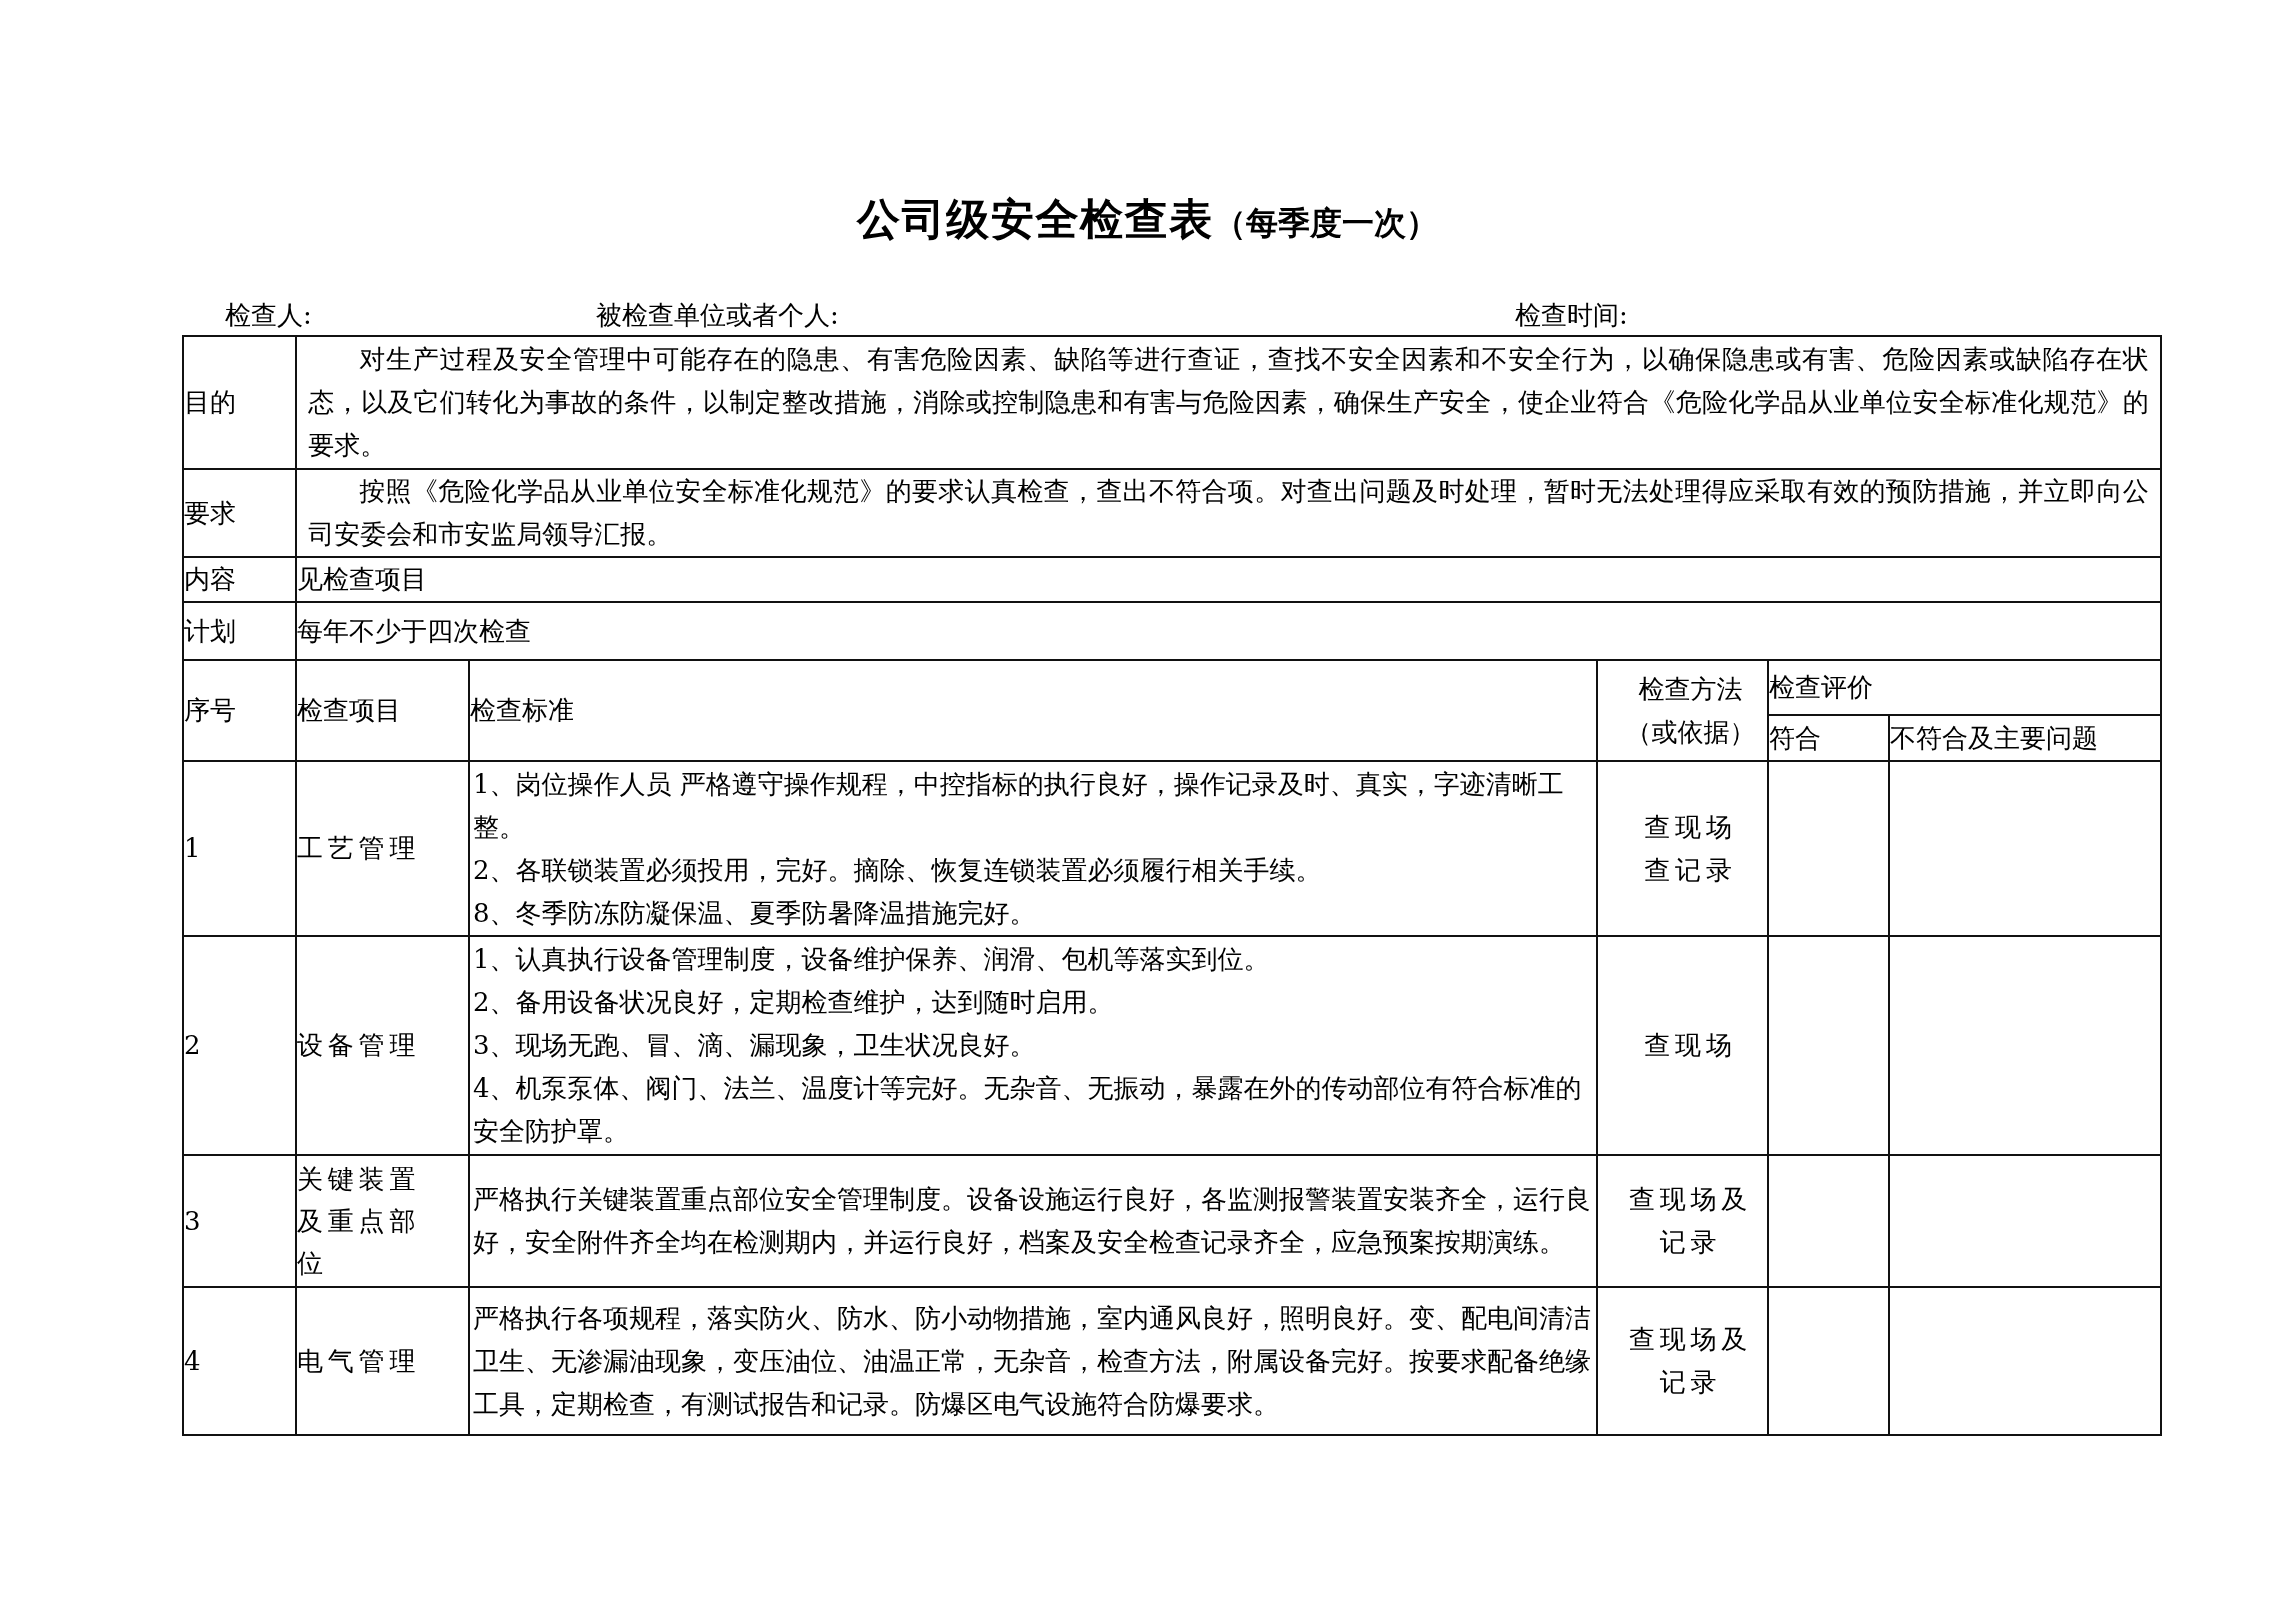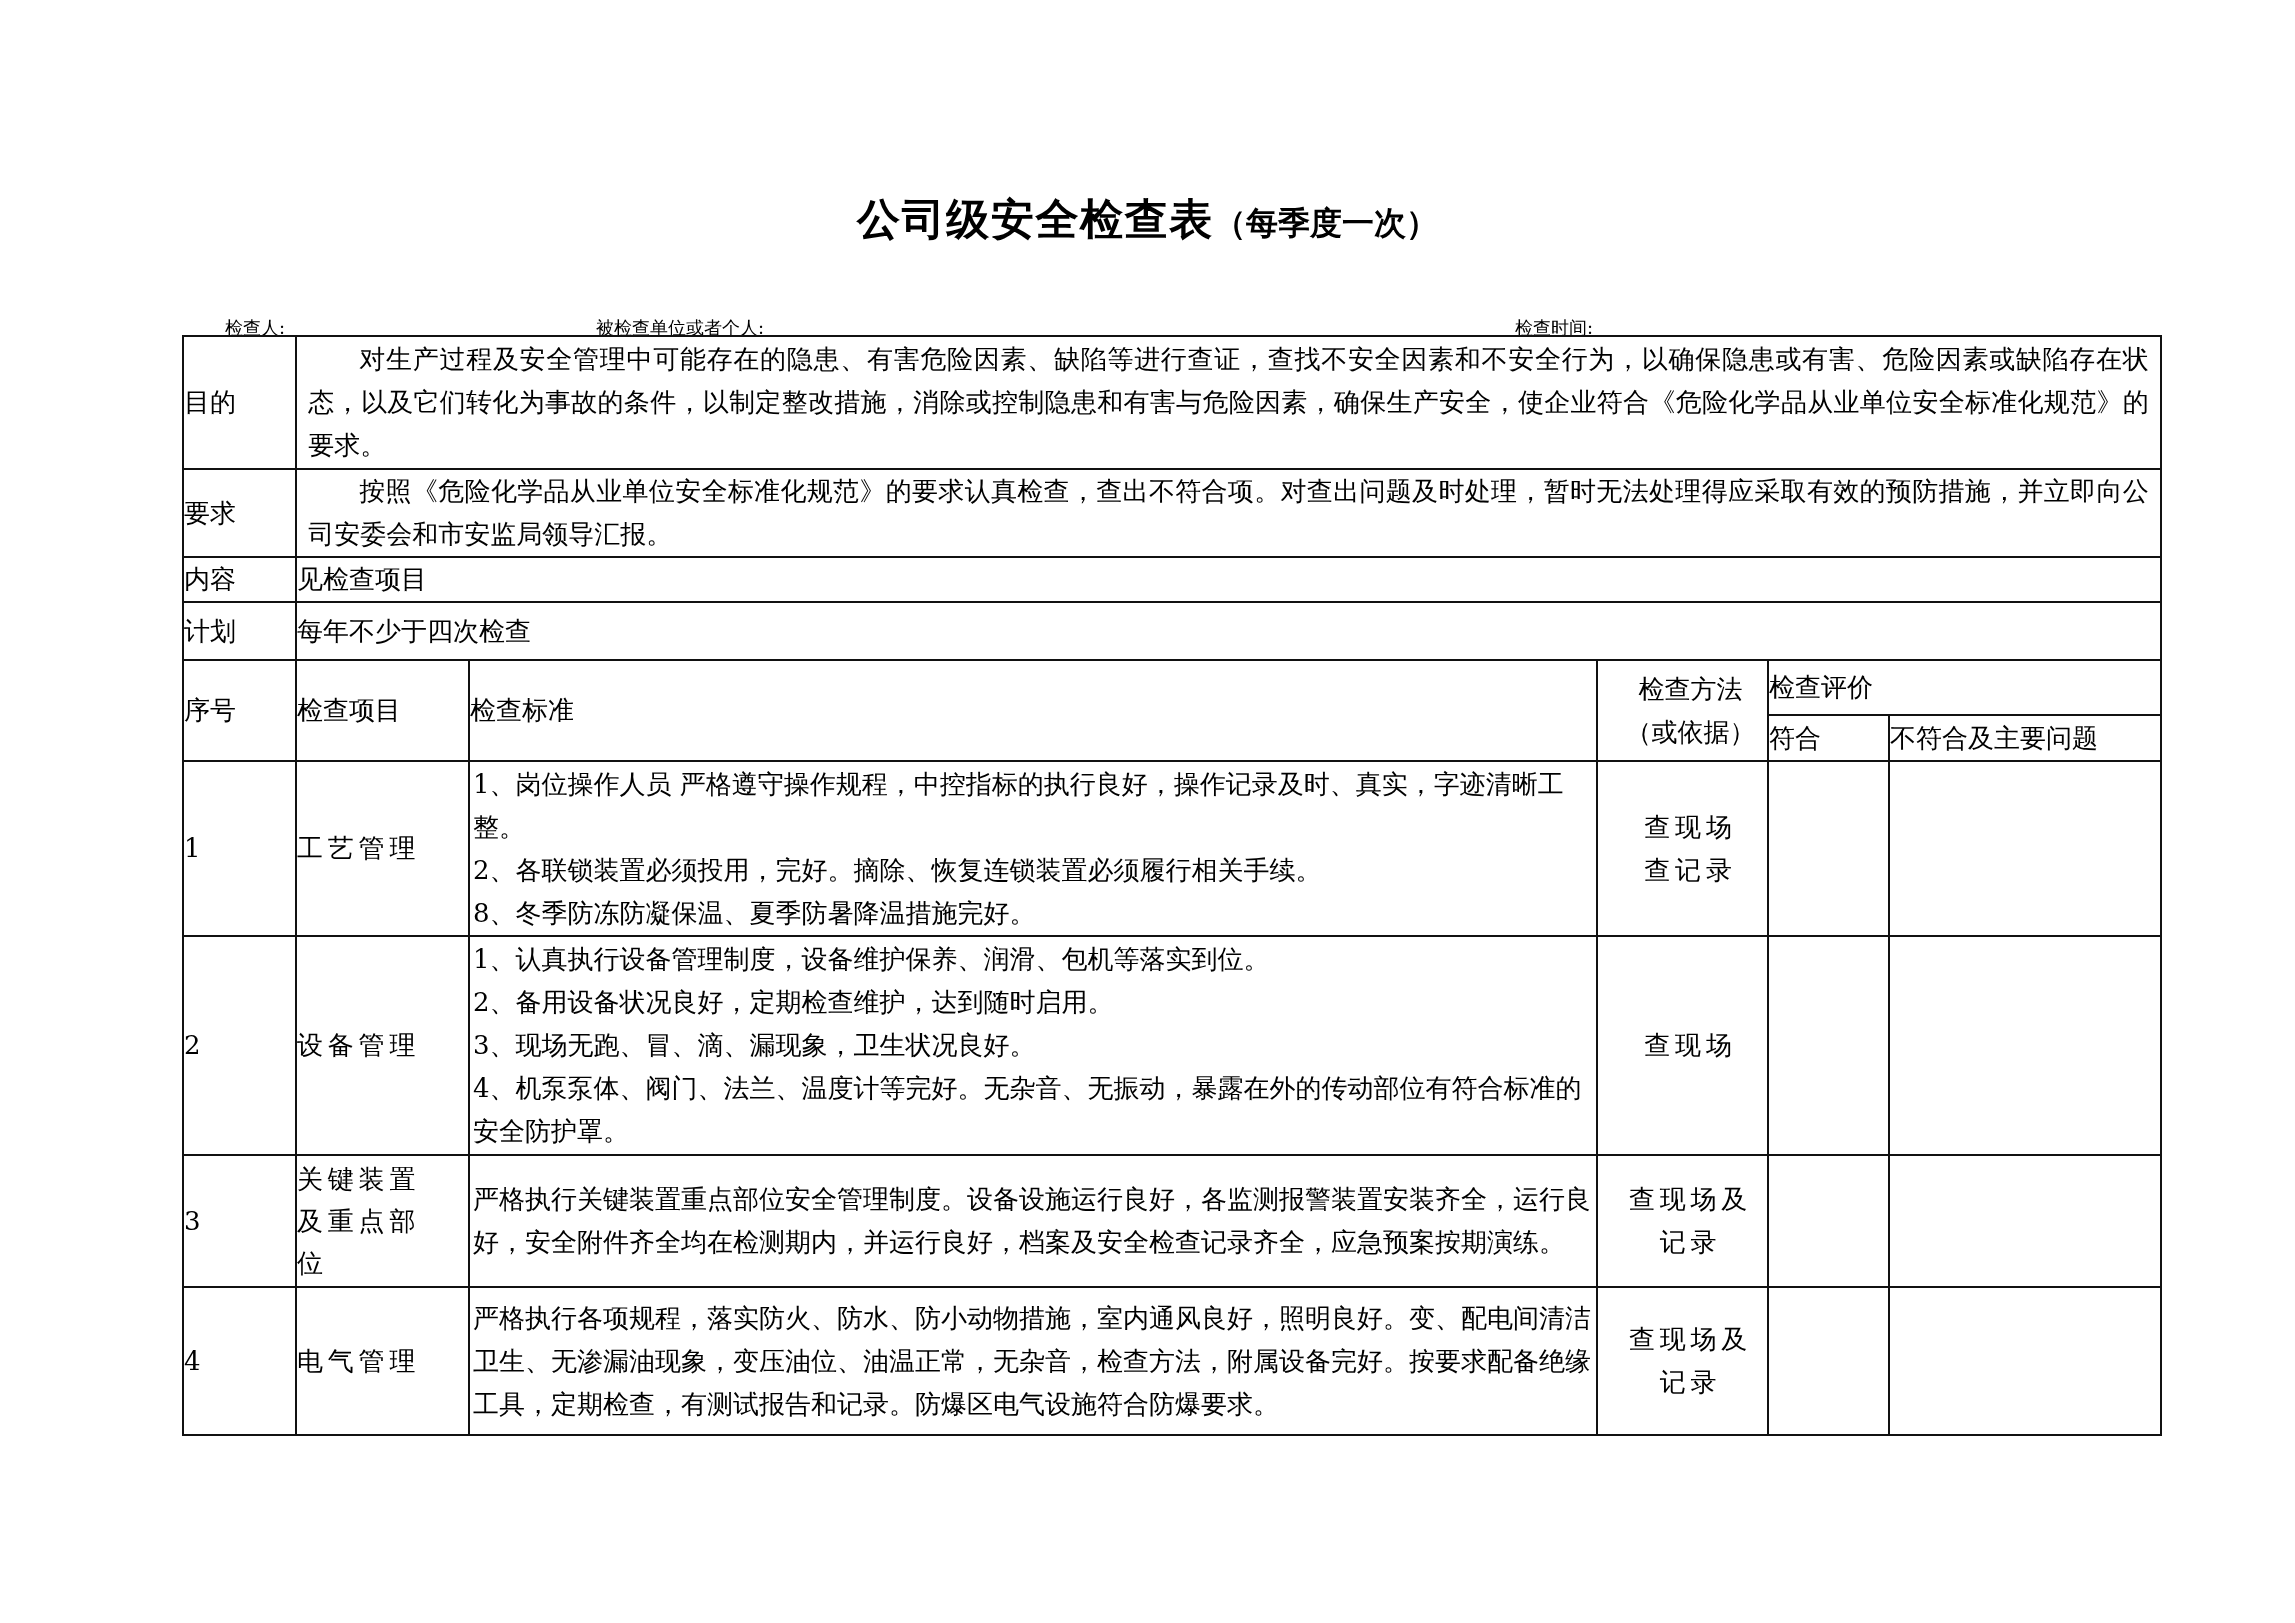--- a/index.html
+++ b/index.html
@@ -2,21 +2,21 @@
 <html style="font-size:13px"><head>
 <meta charset="utf-8">
 <style>
   html, body { margin: 0; padding: 0; background: #ffffff; }
   body { width: 2295px; height: 1624px; position: relative; overflow: hidden;
          font-family: "DejaVu Serif", "Liberation Serif", serif; color: #000; }
   .title { position: absolute; left: 0; width: 2295px; top: 191px; text-align: center;
            font-family: Liberation Sans, sans-serif; }
   .title .main { font-size: 43px; font-weight: bold; letter-spacing: 1.6px; }
   .title .sub { font-size: 32px; font-weight: bold; }
-  .meta { position: absolute; top: 316px; font-size: 18px; }
+  .meta { position: absolute; top: 298px; font-size: 26px; }
   table.sheet { position: absolute; left: 182px; top: 335px; width: 1978px;
                 border-collapse: collapse; table-layout: fixed; }
   table.sheet td { border: 2px solid #111; font-size: 26px; line-height: 43px; padding: 0; vertical-align: middle; }
   .c { }
   .para { padding: 0 11.3px !important; text-align: justify; }
   .indent { text-indent: 51px; }
   .std { padding: 0 3px !important; text-align: left; }
   .std div { line-height: 43px; }
   .method { text-align: center; line-height: 43px; }
   .method div { line-height: 43px; padding-left: 16px; }

